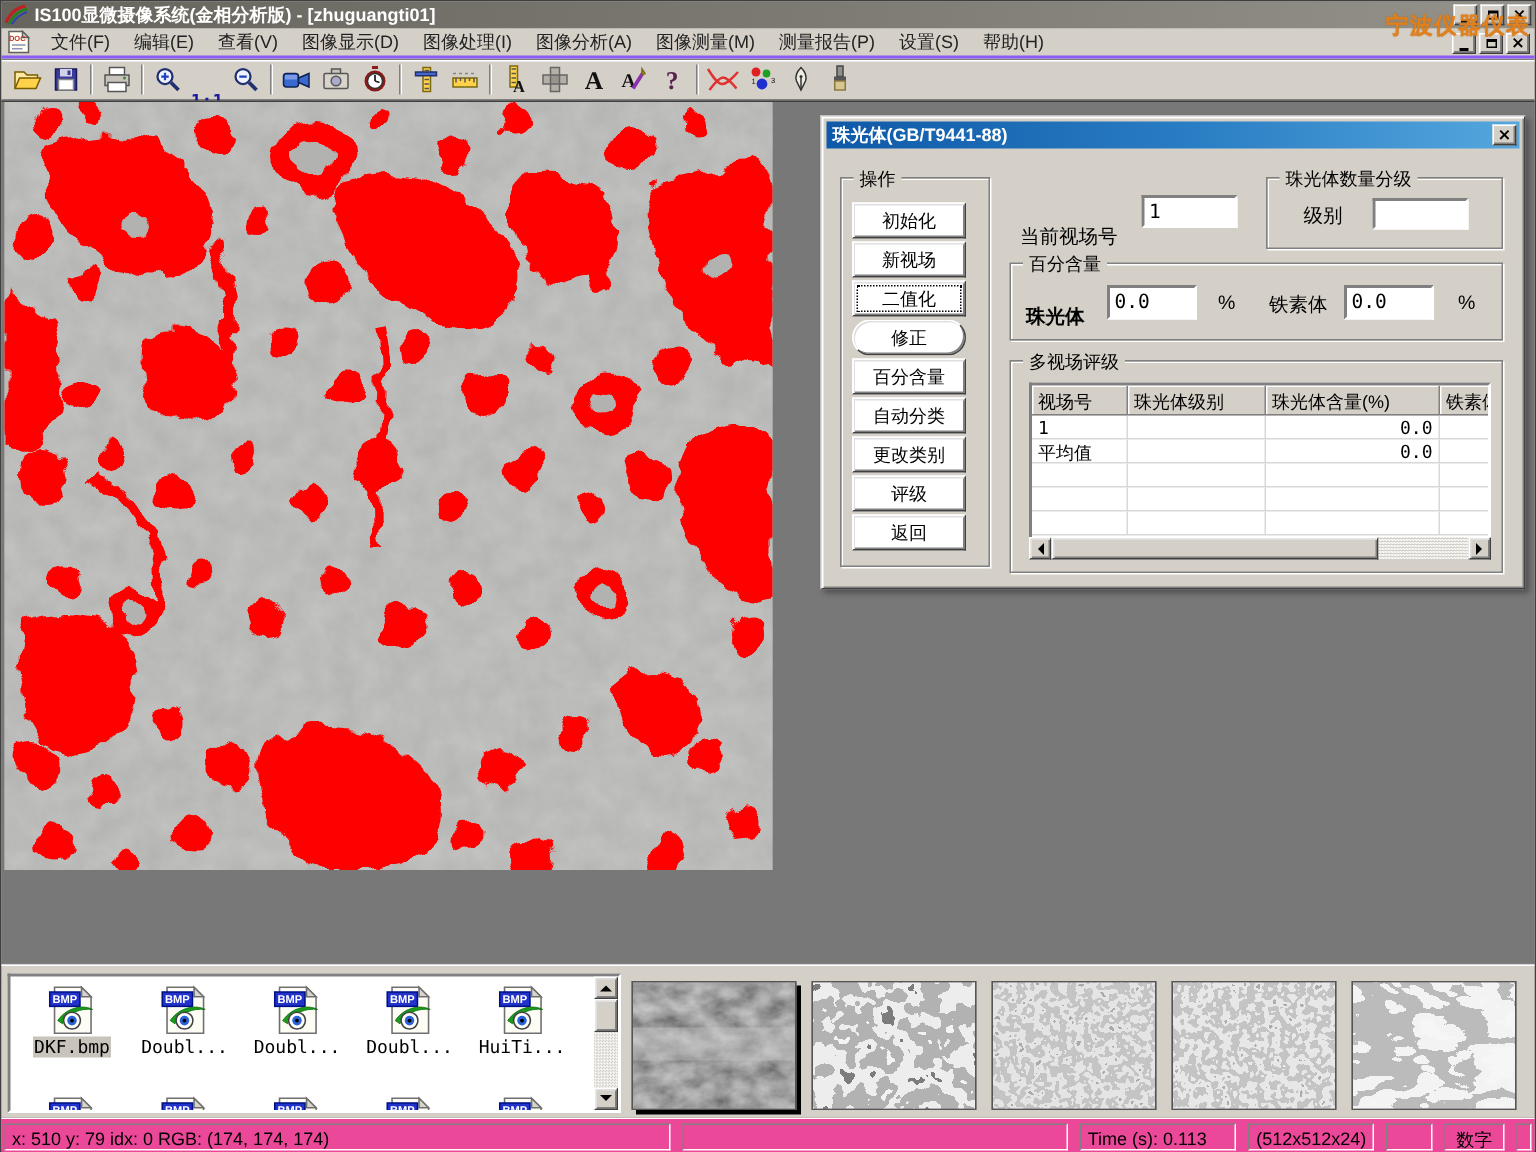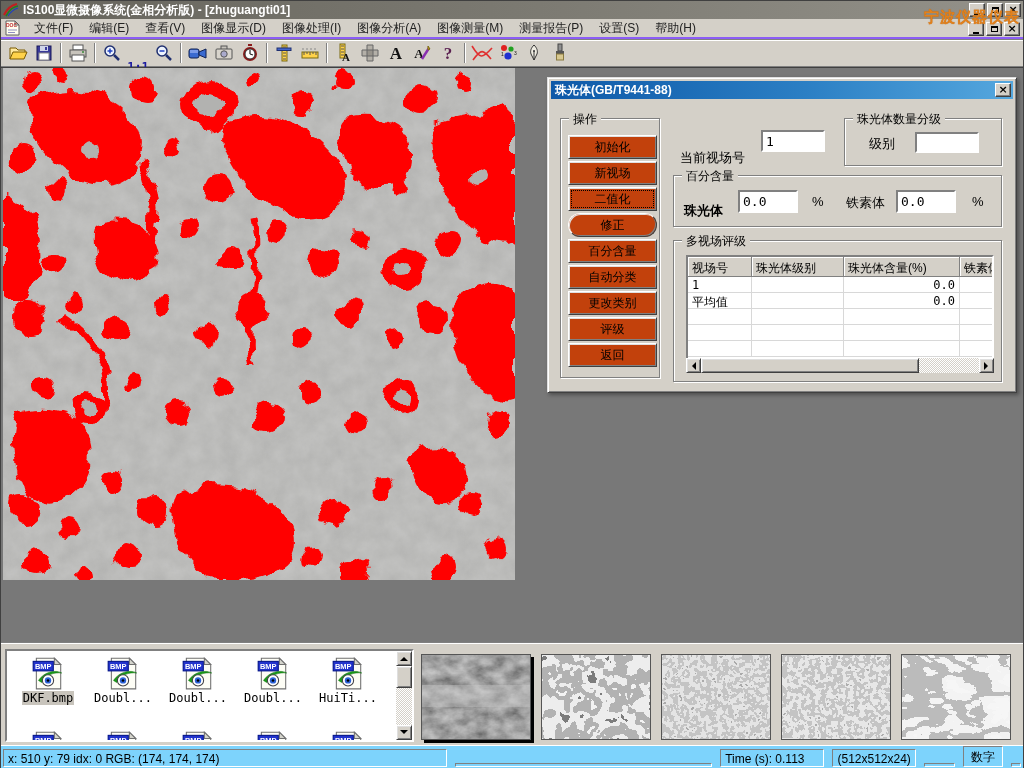--- a/index.html
+++ b/index.html
@@ -49,21 +49,21 @@
   .dialog { position:absolute; left:546px; top:9px; width:470px; height:316px; background:#d4d0c8;
             border:1px solid; border-color:#dfdfdf #404040 #404040 #dfdfdf;
             box-shadow:inset 1px 1px 0 #fff, inset -1px -1px 0 #808080, 2px 2px 4px rgba(0,0,0,.35); }
   .dlg-title { position:absolute; left:3px; right:3px; top:3px; height:18px;
                background:linear-gradient(90deg,#0e59a8,#2b7fc4 55%,#55a7de);
                color:#fff; font-weight:bold; font-size:12px; display:flex; align-items:center;
                padding:0 4px; }
   .dlg-close { position:absolute; right:2px; top:2px; }
   .group { position:absolute; border:1px solid #808080; box-shadow:1px 1px 0 #fff, inset 1px 1px 0 #fff; }
   .group-label { position:absolute; top:-8px; left:8px; background:#d4d0c8; padding:0 4px; font-size:12px; }
-  .op-btn { position:absolute; left:7px; width:89px; height:24px; background:#c2410c;
+  .op-btn { position:absolute; left:7px; width:76px; height:24px; background:#ffffff;
             border:1px solid; border-color:#fff #404040 #404040 #fff;
             box-shadow:inset 1px 1px 0 #dfdfdf, inset -1px -1px 0 #808080;
             font-size:12px; text-align:center; line-height:22px; }
   .op-btn.focused { outline:1px dotted #000; outline-offset:-4px; }
   .lbl { position:absolute; font-size:13px; color:#000; white-space:nowrap; }
   .field { position:absolute; background:#fff; border:2px solid; border-color:#808080 #fff #fff #808080;
            font-family:"DejaVu Sans Mono",monospace; font-size:13px; padding:1px 3px; color:#000; }
 
   .mtable { position:absolute; left:12px; top:14px; width:308px; height:106px; background:#fff;
             border:2px solid; border-color:#808080 #fff #fff #808080; overflow:hidden; font-size:12px; }
@@ -100,21 +100,21 @@
   .file-name { font-family:"DejaVu Sans Mono",monospace; font-size:12px; white-space:nowrap; display:inline-block; padding:0 1px; }
   .file-name.sel { background:#c8c4bc; }
   .vscroll { position:absolute; right:0; top:0; bottom:0; width:16px; background:repeating-conic-gradient(#fff 0 25%,#d4d0c8 0 50%) 0 0/2px 2px; }
   .vscroll .sb-btn { width:16px; height:15px; }
   .vscroll .sb-thumb { width:16px; height:22px; }
   .thumb { position:absolute; top:10px; width:110px; height:86px; border:1px solid #555; background:#999; }
   .thumb svg { display:block; }
   .thumb.sel { box-shadow:3px 3px 0 #000; }
 
   
-  .statusbar { height:24px; background:#7dd3fc; display:flex; gap:8px; padding:3px 2px 2px 2px; border-top:1px solid #fff;align-items:flex-end; }
+  .statusbar { height:24px; background:#ec4899; display:flex; gap:8px; padding:3px 2px 2px 2px; border-top:1px solid #fff; }
   .status-pane { border:1px solid; border-color:#808080 #fff #fff #808080; padding:2px 4px 0 4px;
                  font-size:12px; white-space:nowrap; overflow:hidden; }
   .sp1{width:470px;} .sp2{width:272px;} .sp3{width:110px;} .sp4{width:88px;} .sp5{width:32px;}
   .sp6{width:42px; text-align:center;} .sp7{flex:1;}
 </style>
 </head>
 <body>
 
 <svg width="0" height="0" style="position:absolute">
   <defs>

